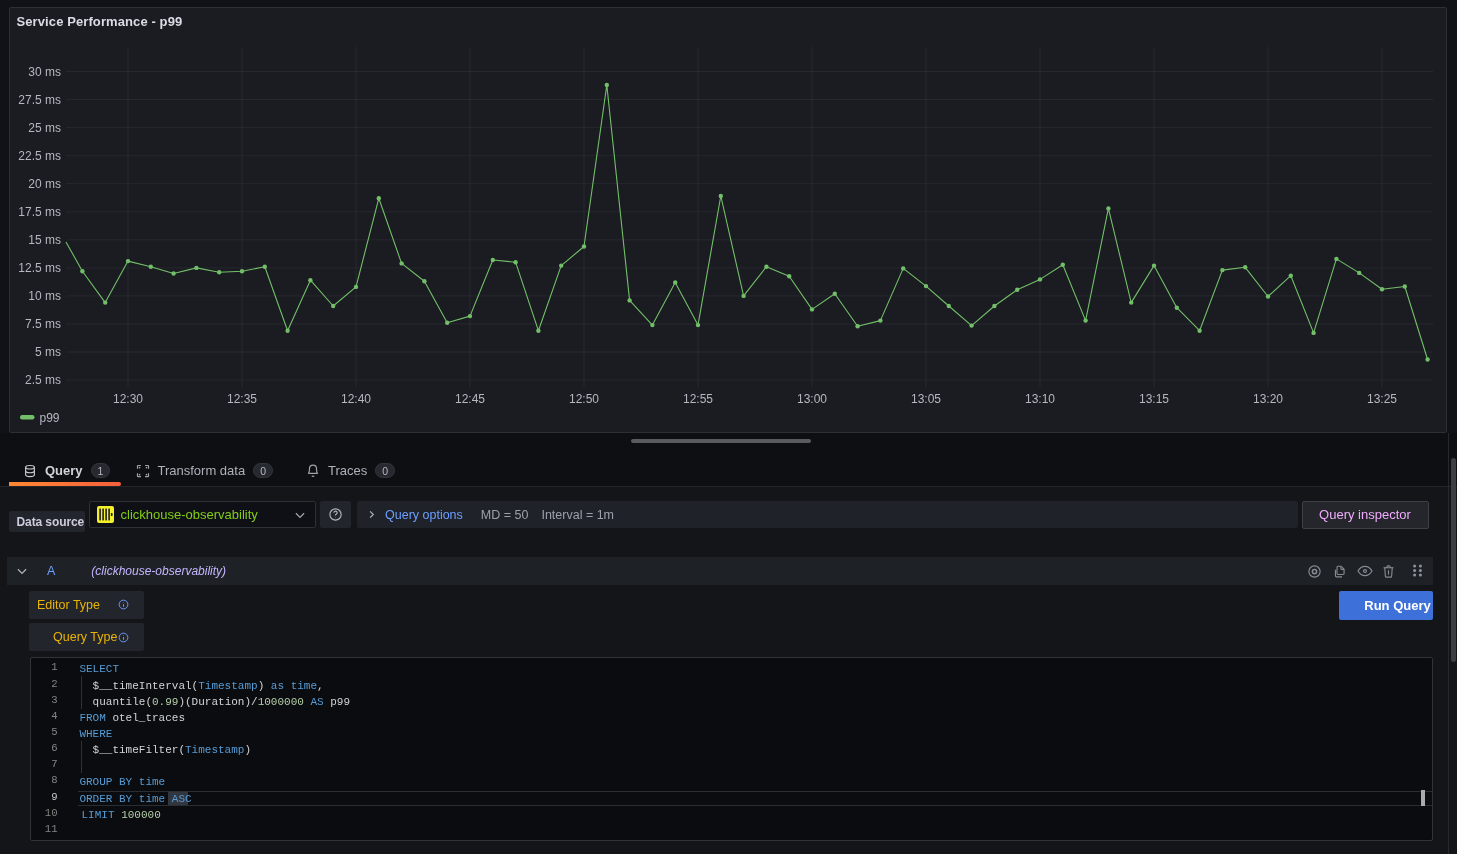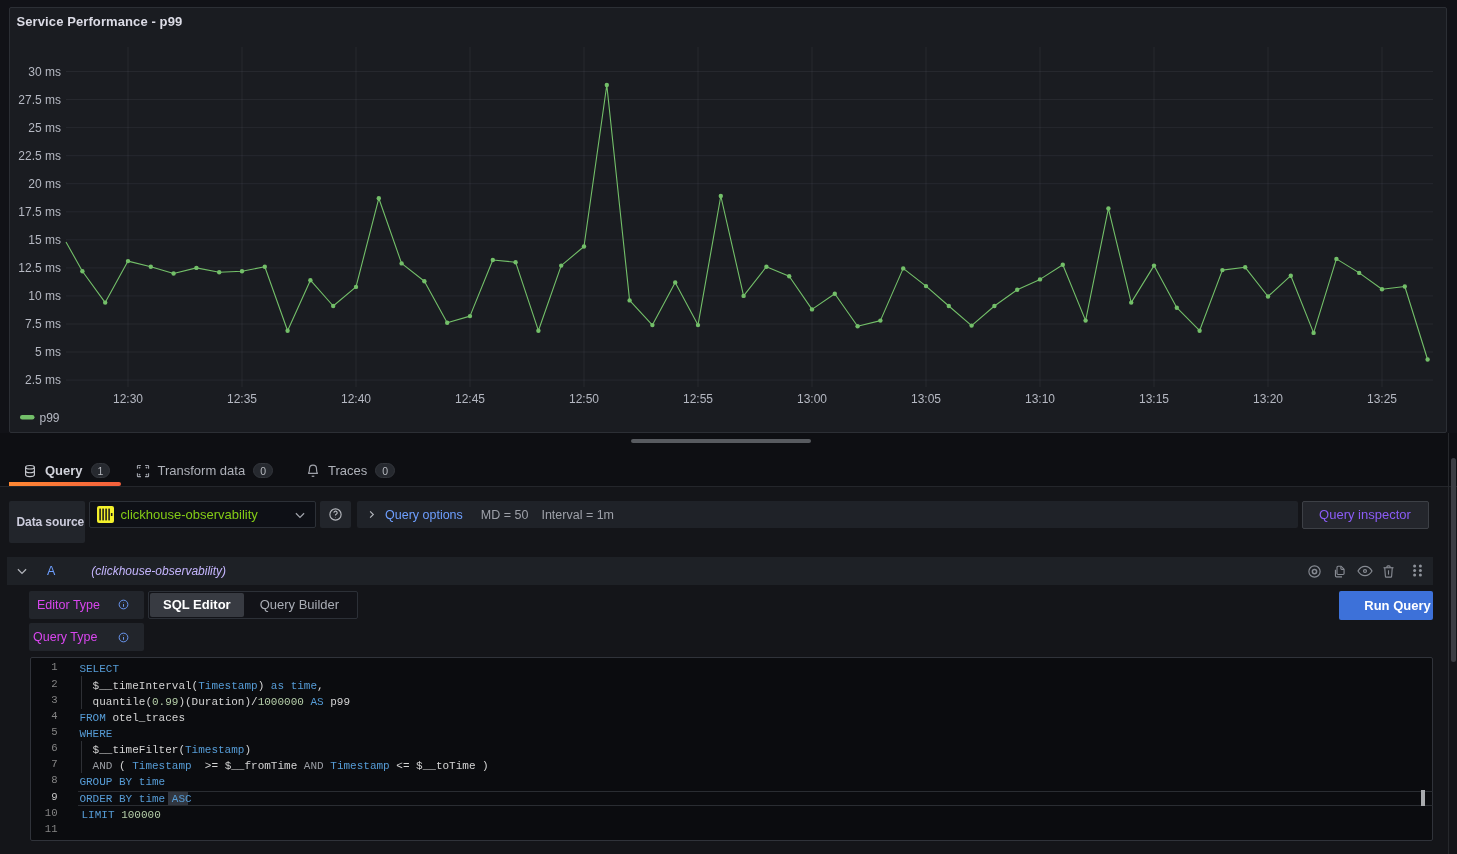--- a/index.html
+++ b/index.html
@@ -6,25 +6,25 @@
 #ptitle{position:absolute;left:7px;top:6px;font-size:13px;font-weight:bold;color:#dcdce6;letter-spacing:0.1px;text-align:center;}
 #strip{position:absolute;left:0;top:432.5px;width:1457px;height:54px;background:#0e0f13;border-bottom:1px solid #24262b;}
 #hscroll{position:absolute;left:631px;top:6.5px;width:180px;height:4px;border-radius:2px;background:#585b60;}
 .tab{position:absolute;top:22px;height:32px;display:flex;align-items:center;}
 .tabtxt{font-size:13px;font-weight:bold;color:#d0d2da;margin-left:8px;}
 .tabtxt.dim{color:#aeb1b9;font-weight:normal;}
 .badge{margin-left:8px;height:14.5px;min-width:19px;padding:0 6px;border-radius:8px;background:#26292f;border:1px solid #33363c;color:#b6b9bf;font-size:10.5px;display:flex;align-items:center;justify-content:center;}
 #tabind{position:absolute;left:9px;top:49.5px;width:112px;height:3.8px;border-radius:0 2px 2px 0;background:linear-gradient(90deg,#ff8833 0%,#f55f3c 100%);}
 #section{position:absolute;left:0;top:487px;width:1457px;height:367px;background:#141519;}
 .lblbox{position:absolute;background:#22252b;border-radius:2px;display:flex;align-items:center;white-space:nowrap;}
-.bluelbl{color:#d946ef;font-size:12.5px;}
+.bluelbl{color:#eab308;font-size:12.5px;}
 #dsrow .txt{color:#ccccdc;}
 #ddrop{position:absolute;left:88.5px;top:14px;width:227px;height:27px;background:#0e1016;border:1px solid #2c3037;border-radius:2px;display:flex;align-items:center;}
 #qopt{position:absolute;left:356.5px;top:14px;width:941.5px;height:27px;background:#1f2228;border-radius:2px;display:flex;align-items:center;}
-#qinsp{position:absolute;left:1301.5px;top:14px;width:127px;height:27.5px;background:#24262c;border:1px solid #3d4046;border-radius:2px;display:flex;align-items:center;justify-content:center;color:#8b5cf6;font-size:13px;}
+#qinsp{position:absolute;left:1301.5px;top:14px;width:127px;height:27.5px;background:#24262c;border:1px solid #3d4046;border-radius:2px;display:flex;align-items:center;justify-content:center;color:#f0abfc;font-size:13px;}
 #cardhead{position:absolute;left:7px;top:70px;width:1426px;height:27.5px;background:#1e2126;display:flex;align-items:center;}
 .rgroup{position:absolute;height:28px;border:1px solid #2c3037;border-radius:2px;background:#121318;display:flex;align-items:center;}
 .ritem{height:24px;padding:0 13.5px;display:flex;align-items:center;font-size:13px;color:#a9adb5;border-radius:2px;margin:0 1px;white-space:nowrap;}
 .ritem.sel{background:#383b42;color:#ffffff;font-weight:bold;}
 #runq{position:absolute;left:1339px;top:104px;width:94px;height:28.5px;background:#3d71d9;border-radius:2px;display:flex;align-items:center;justify-content:center;color:#fff;font-size:13px;font-weight:bold;padding-left:23px;}
 #editor{position:absolute;left:29.5px;top:170px;width:1403.5px;height:183.5px;background:#0b0c0f;border:1px solid #30333a;border-radius:2px;}
 .cl{position:absolute;white-space:pre;font-family:"Liberation Mono",monospace;font-size:11px;line-height:16.15px;}
 .num{position:absolute;width:27px;text-align:right;font-family:"Liberation Mono",monospace;font-size:10.6px;color:#858585;}
 .k{color:#569cd6;} .n{color:#b5cea8;} .d{color:#d4d4d4;} .g{color:#9a9da3;}
 #vscroll{position:absolute;left:1450.5px;top:458px;width:5.5px;height:204px;background:#3c3e44;border-radius:3px;}
@@ -184,21 +184,21 @@
       <path d="M10 20a2.2 2.2 0 0 0 4 0"></path>
     </svg>
     <span class="tabtxt dim">Traces</span>
       <span class="badge">0</span>
   </div>
   <div id="tabind"></div>
 </div>
 
 <div id="section">
   <div id="dsrow">
-    <div class="lblbox" style="left:8.5px;top:14px;width:76.5px;height:42px;padding-left:8px;">
+    <div class="lblbox" style="left:8.5px;top:24px;width:76.5px;height:21px;padding-left:8px;">
       <span class="txt" style="font-size:12px;font-weight:bold;color:#ccccdc;letter-spacing:-0.1px;">Data source</span>
     </div>
     <div id="ddrop">
       <svg class="ic" style="margin-left:7px;" width="17" height="17" viewBox="0 0 17 17">
         <rect x="0" y="0" width="17" height="17" rx="2" fill="#f3f02b"></rect>
         <rect x="2.3" y="2.6" width="1.6" height="11.8" fill="#201f1b"></rect>
         <rect x="5.3" y="2.6" width="1.6" height="11.8" fill="#201f1b"></rect>
         <rect x="8.3" y="2.6" width="1.6" height="11.8" fill="#201f1b"></rect>
         <rect x="11.3" y="2.6" width="1.6" height="11.8" fill="#201f1b"></rect>
         <rect x="13.9" y="7" width="1.6" height="3" fill="#201f1b"></rect>
@@ -272,27 +272,23 @@
   </div>
 
   <div class="lblbox" style="left:29px;top:103.5px;width:115px;height:28px;padding-left:8px;">
     <span class="bluelbl">Editor Type</span>
     <svg class="ic" style="position:absolute;right:15px;" width="11" height="11" viewBox="0 0 24 24" fill="none" stroke="#6e9fff" stroke-width="2">
       <circle cx="12" cy="12" r="9.5"></circle>
         <path d="M12 11v6"></path>
         <circle cx="12" cy="7.5" r="0.8" fill="#6e9fff" stroke="none"></circle>
     </svg>
   </div>
-  <div class="rgroup" style="left:147.5px;top:103.5px;width:210px;">
-    <div class="ritem sel">SQL Editor</div>
-    <div class="ritem">Query Builder</div>
-  </div>
   <div id="runq">Run Query</div>
 
-  <div class="lblbox" style="left:29px;top:136px;width:115px;height:28px;padding-left:4px;">
+  <div class="lblbox" style="left:29px;top:136px;width:115px;height:28px;padding-left:24px;">
     <span class="bluelbl">Query Type</span>
     <svg class="ic" style="position:absolute;right:15px;" width="11" height="11" viewBox="0 0 24 24" fill="none" stroke="#6e9fff" stroke-width="2">
       <circle cx="12" cy="12" r="9.5"></circle>
         <path d="M12 11v6"></path>
         <circle cx="12" cy="7.5" r="0.8" fill="#6e9fff" stroke="none"></circle>
     </svg>
   </div>
 
   <div id="editor">
 <div style="position:absolute;left:47px;top:132.5px;width:1355px;height:15.6px;border-top:1px solid #2a2d32;border-bottom:1px solid #2a2d32;"></div>
@@ -305,21 +301,20 @@
 <div class="cl" style="left:48.9px;top:19.5px;"><span class="d">  $__timeInterval(</span><span class="k">Timestamp</span><span class="d">) </span><span class="k">as</span><span class="d"> </span><span class="k">time</span><span class="d">,</span></div>
 <div class="num" style="left:0px;top:35.7px;">3</div>
 <div class="cl" style="left:48.9px;top:35.7px;"><span class="d">  quantile(</span><span class="n">0.99</span><span class="d">)(Duration)/</span><span class="n">1000000</span><span class="d"> </span><span class="k">AS</span><span class="d"> p99</span></div>
 <div class="num" style="left:0px;top:51.9px;">4</div>
 <div class="cl" style="left:48.9px;top:51.9px;"><span class="k">FROM</span><span class="d"> otel_traces</span></div>
 <div class="num" style="left:0px;top:68.0px;">5</div>
 <div class="cl" style="left:48.9px;top:68.0px;"><span class="k">WHERE</span></div>
 <div class="num" style="left:0px;top:84.1px;">6</div>
 <div class="cl" style="left:48.9px;top:84.1px;"><span class="d">  $__timeFilter(</span><span class="k">Timestamp</span><span class="d">)</span></div>
 <div class="num" style="left:0px;top:100.3px;">7</div>
-<div class="cl" style="left:48.9px;top:100.3px;"><span class="d">  </span><span class="g">AND</span><span class="d"> ( </span><span class="k">Timestamp</span><span class="d">  &gt;= $__fromTime </span><span class="g">AND</span><span class="d"> </span><span class="k">Timestamp</span><span class="d"> &lt;= $__toTime )</span></div>
 <div class="num" style="left:0px;top:116.4px;">8</div>
 <div class="cl" style="left:48.9px;top:116.4px;"><span class="k">GROUP BY time</span></div>
 <div class="num" style="left:0px;top:132.6px;color:#c6c6c6;">9</div>
 <div class="cl" style="left:48.9px;top:132.6px;"><span class="k">ORDER BY time </span><span class="k">ASC</span></div>
 <div class="num" style="left:0px;top:148.8px;">10</div>
 <div class="cl" style="left:51px;top:148.8px;"><span class="k">LIMIT</span><span class="d"> </span><span class="n">100000</span></div>
 <div class="num" style="left:0px;top:164.9px;">11</div>
 <div style="position:absolute;left:1390px;top:131.8px;width:4.5px;height:16px;background:#a9abae;"></div>
   </div>
 </div>

